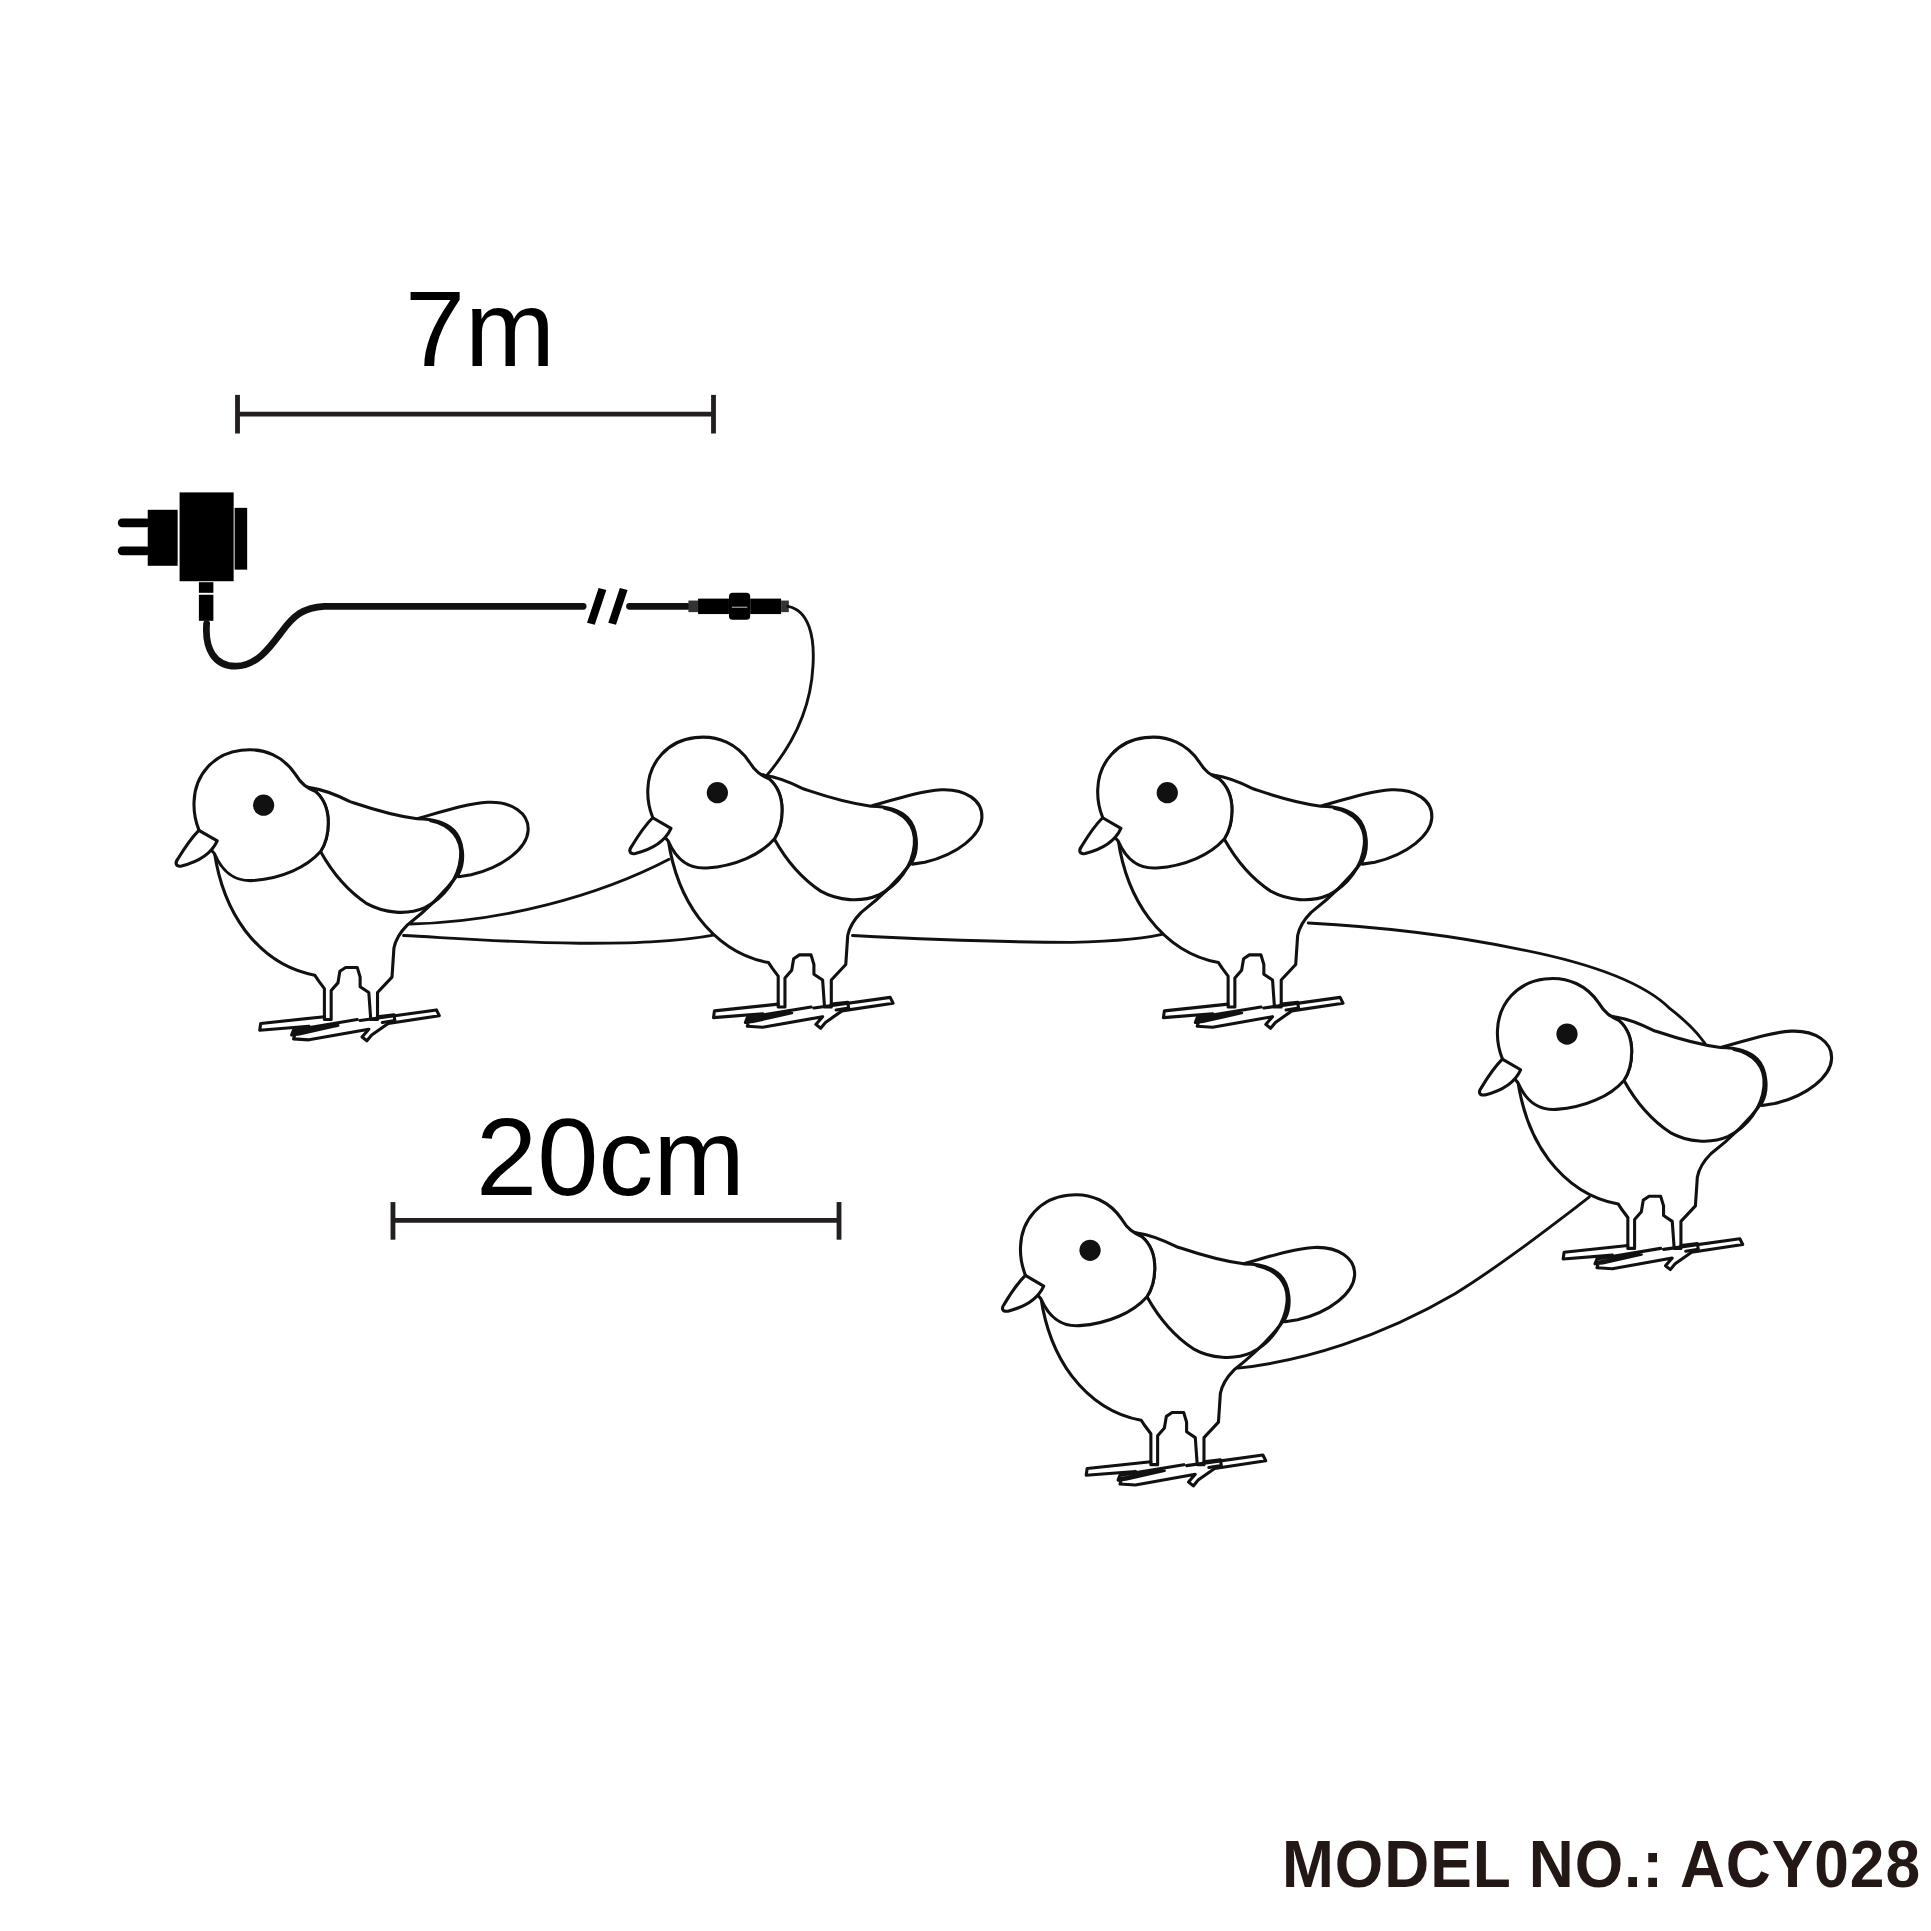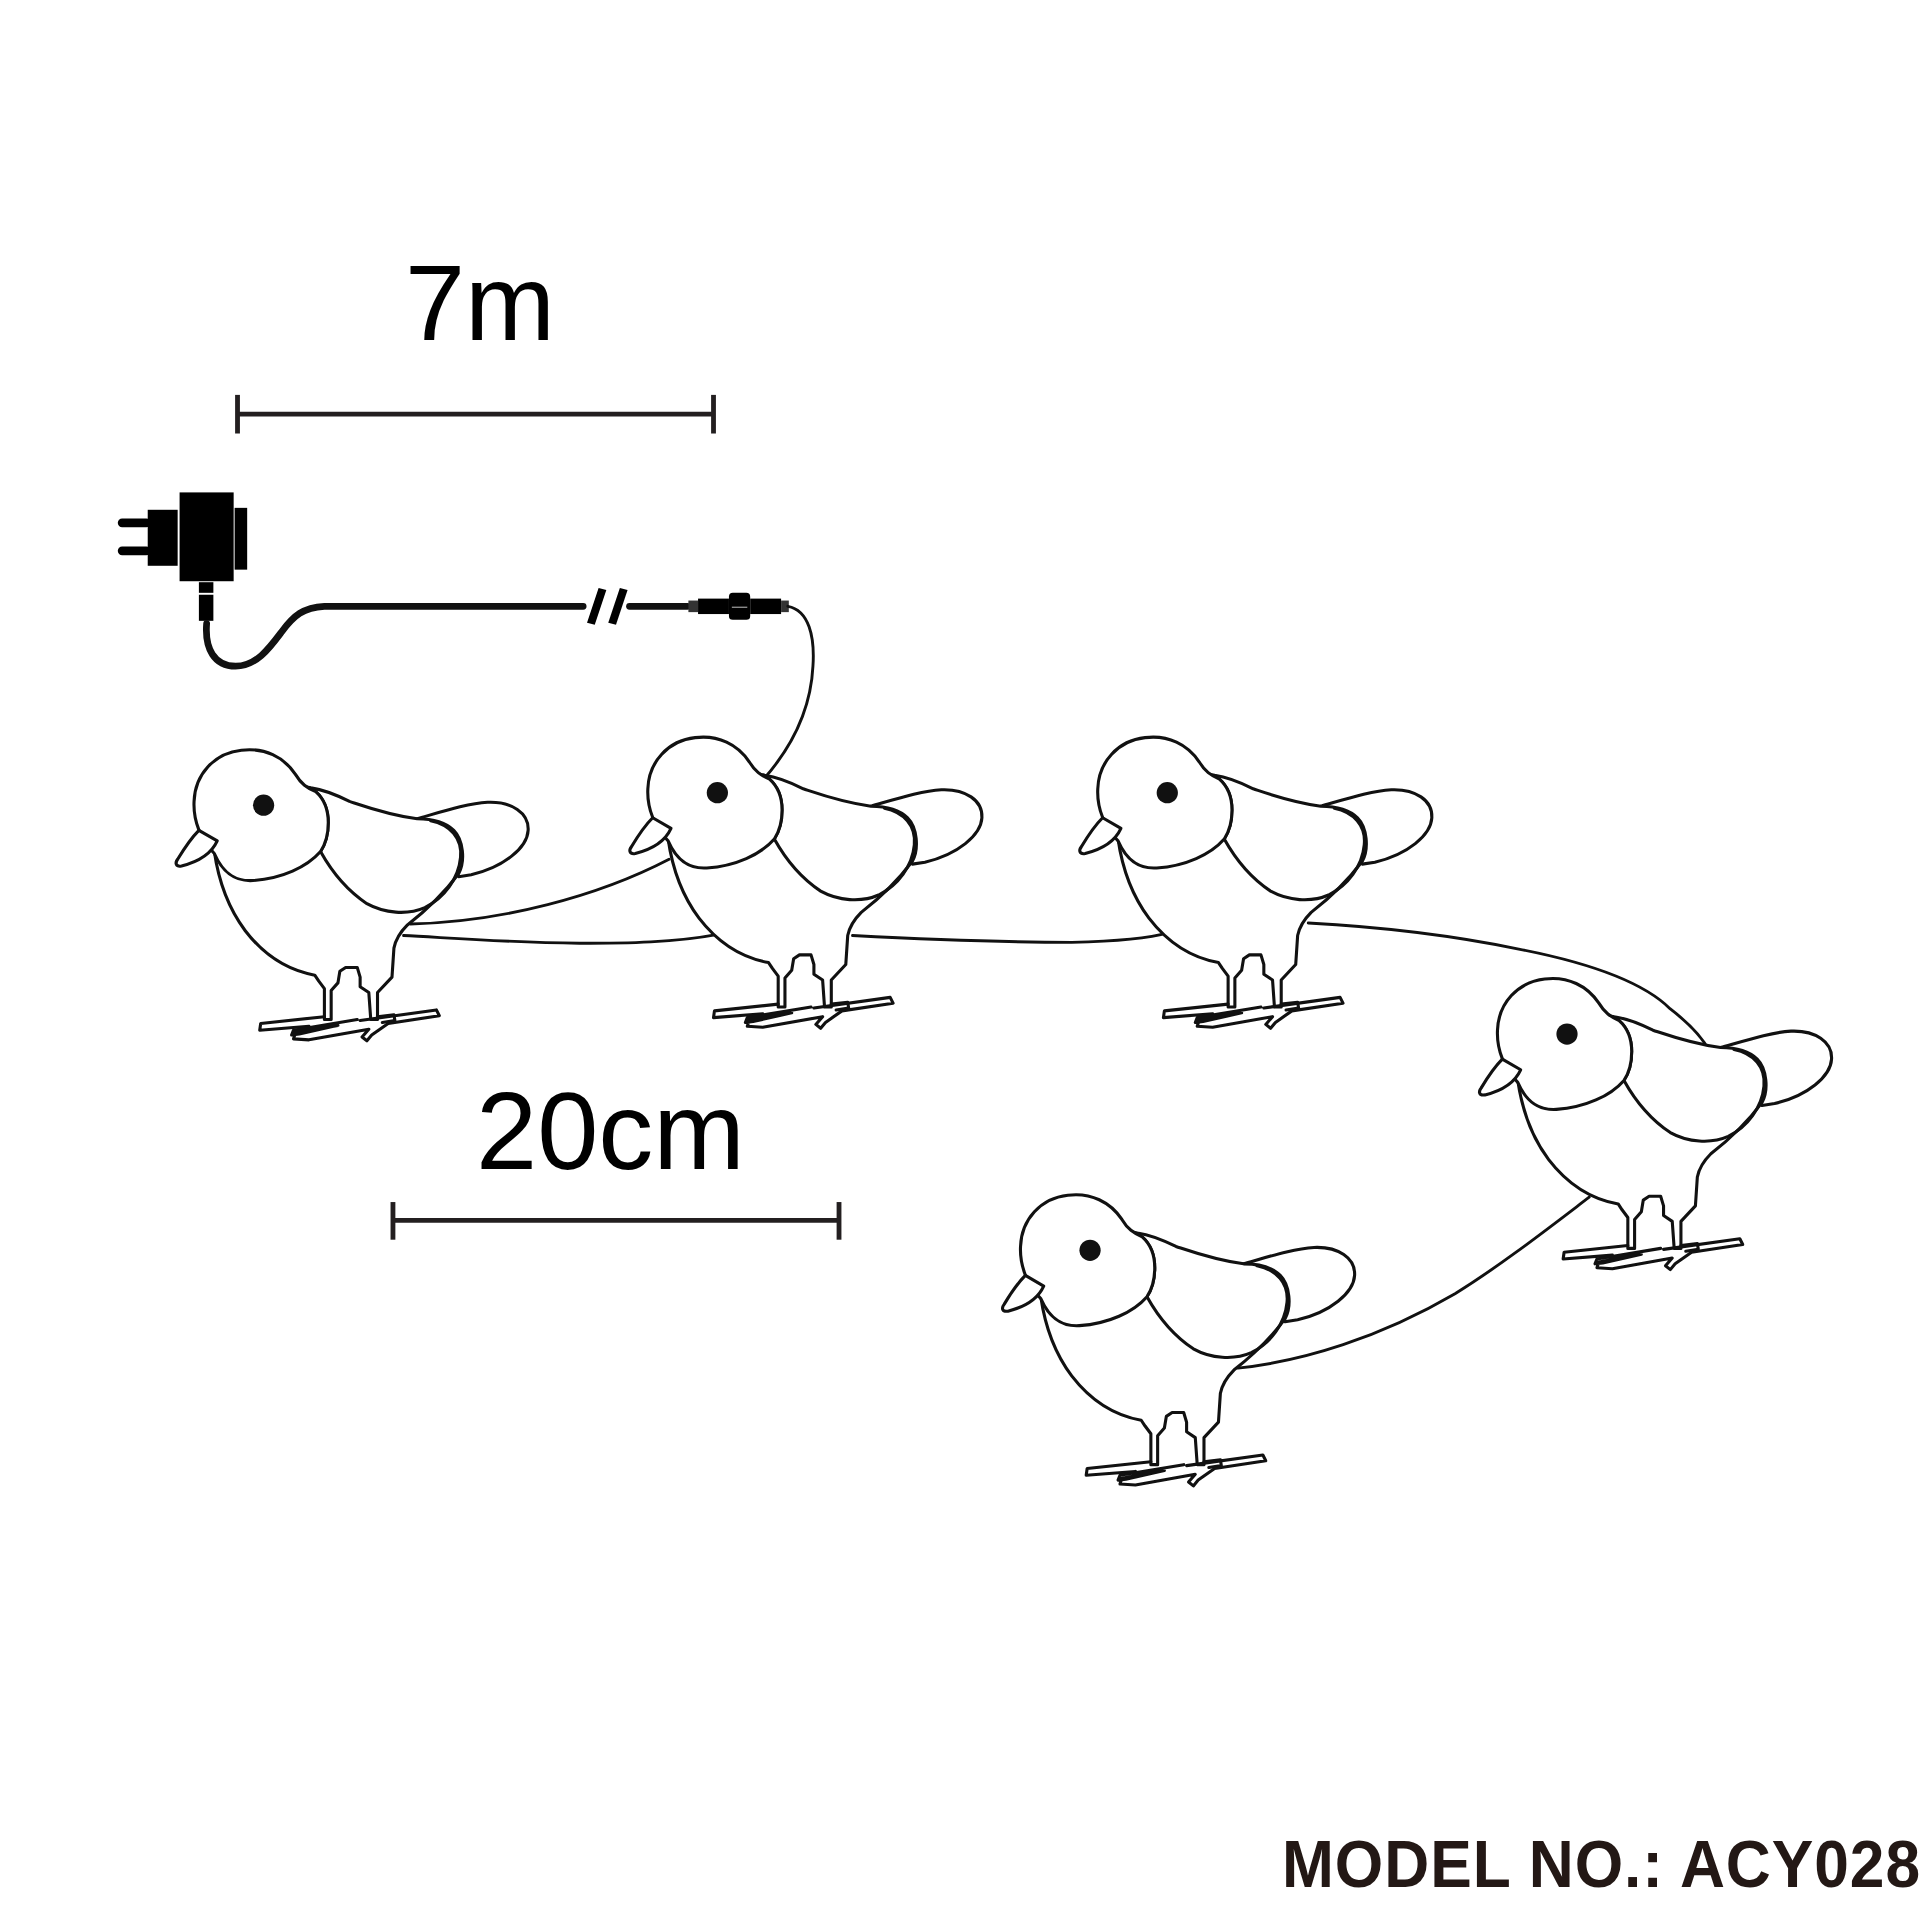--- a/index.html
+++ b/index.html
@@ -10,20 +10,21 @@
     .bird-line { fill: none; stroke: #111; stroke-width: 3.2; stroke-linejoin: round; stroke-linecap: round; }
     .wire { fill: none; stroke: #111; stroke-width: 3; stroke-linecap: round; }
     .dim-line { stroke: #231f20; stroke-width: 5; }
     .dim-tick { stroke: #231f20; stroke-width: 5; }
     .label {
       position: absolute;
       font-family: "Liberation Sans", sans-serif;
       color: #000;
       line-height: 1;
       white-space: nowrap;
+      margin-top: 26px;
     }
     #label-7m { left: 405px; top: 249px; font-size: 108px; }
     #label-20cm { left: 476px; top: 1076px; font-size: 110px; text-align: right; }
     #model-no {
       position: absolute;
       left: 1282px;
       top: 1830px;
       font-family: "Liberation Sans", sans-serif;
       font-weight: bold;
       font-size: 67px;

